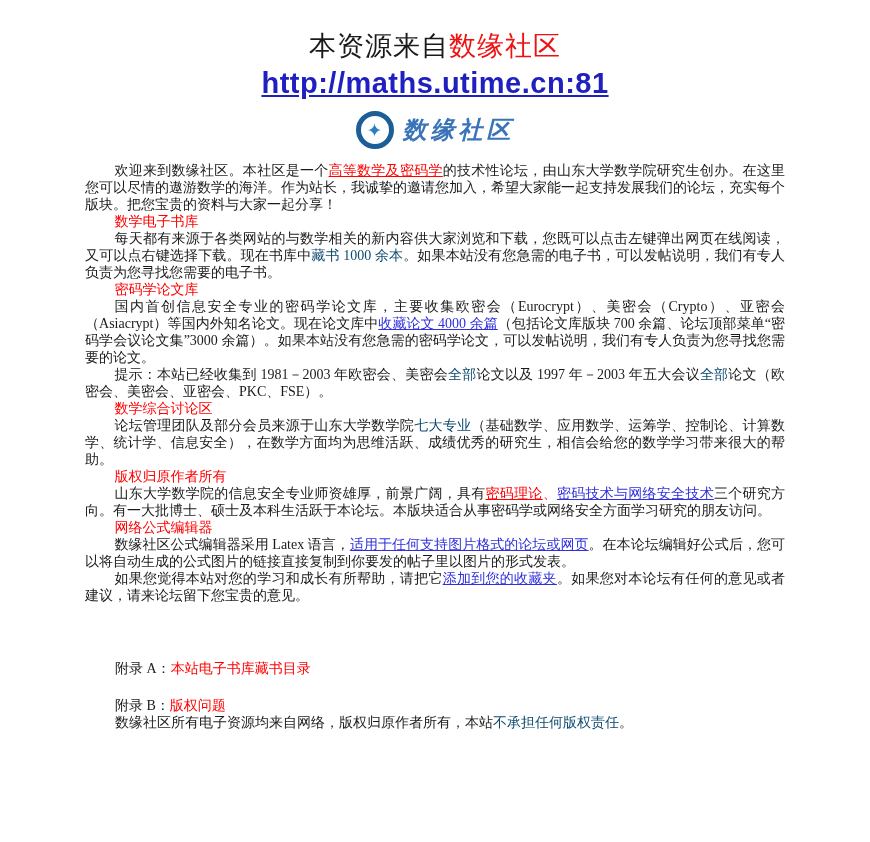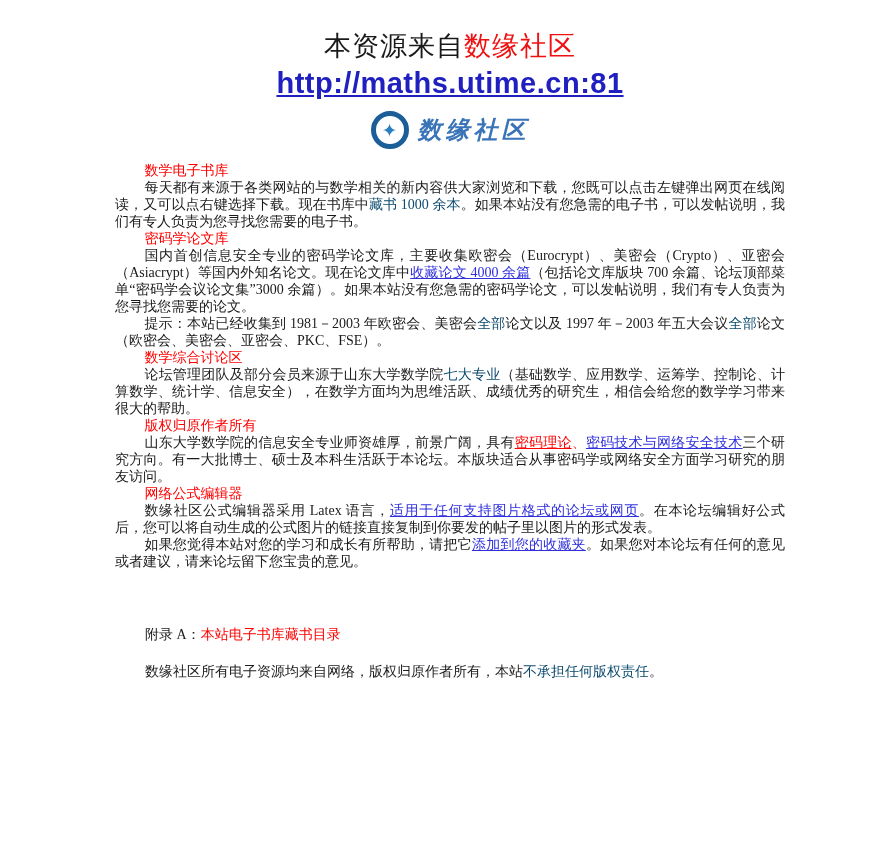--- a/index.html
+++ b/index.html
@@ -1,21 +1,21 @@
 <!DOCTYPE html>
 <html><head>
 <meta charset="utf-8">
 <style>
   html,body{margin:0;padding:0;background:#ffffff;}
   .page{
     width:870px;height:842px;background:#ffffff;overflow:hidden;
     font-family:"Liberation Serif","DejaVu Serif",serif;
     color:#1a1a1a;position:relative;box-sizing:border-box;
   }
-  .content{padding:30px 85px 0 115px;}
+  .content{padding:30px 85px 0 85px;}
   
   .title-line{text-align:center;font-size:27px;line-height:32px;letter-spacing:1px;}
   .title-hl{color:#ee1111;}
   .url-line{text-align:center;margin-top:3px;line-height:36px;}
   .url-link{
     font-family:"Liberation Sans","DejaVu Sans",sans-serif;
     font-weight:bold;font-size:29px;color:#2020c0;
     text-decoration:underline;letter-spacing:0.5px;cursor:pointer;
   }
   .logo-line{display:flex;justify-content:center;align-items:center;gap:9px;margin-top:4px;height:40px;}
@@ -62,20 +62,21 @@
     <div class="url-line">
       <span class="url-link">http://maths.utime.cn:81</span>
     </div>
 
     <div class="logo-line">
       <span class="logo-icon">✦</span>
       <span class="logo-text">数缘社区</span>
     </div>
 
     <div class="doc">
+      <p><span class="seg">欢迎来到数缘社区。本社区是一个</span><span class="seg red-link">高等数学及密码学</span><span class="seg">的技术性论坛，由山东大学数学院研究生创办。在这里您可以尽情的遨游数学的海洋。作为站长，我诚挚的邀请您加入，希望大家能一起支持发展我们的论坛，充实每个版块。把您宝贵的资料与大家一起分享！</span></p>
       <div id="sections">
           <div class="sec">
             <p class="sec-heading">数学电子书库</p>
             <p><span class="seg">每天都有来源于各类网站的与数学相关的新内容供大家浏览和下载，您既可以点击左键弹出网页在线阅读，又可以点右键选择下载。现在书库中</span><span class="seg blue">藏书 1000 余本</span><span class="seg">。如果本站没有您急需的电子书，可以发帖说明，我们有专人负责为您寻找您需要的电子书。</span></p>
           </div>
           <div class="sec">
             <p class="sec-heading">密码学论文库</p>
             <p><span class="seg">国内首创信息安全专业的密码学论文库，主要收集欧密会（Eurocrypt）、美密会（Crypto）、亚密会（Asiacrypt）等国内外知名论文。现在论文库中</span><span class="seg blue-link">收藏论文 4000 余篇</span><span class="seg">（包括论文库版块 700 余篇、论坛顶部菜单“密码学会议论文集”3000 余篇）。如果本站没有您急需的密码学论文，可以发帖说明，我们有专人负责为您寻找您需要的论文。</span></p>
             <p><span class="seg">提示：本站已经收集到 1981－2003 年欧密会、美密会</span><span class="seg blue">全部</span><span class="seg">论文以及 1997 年－2003 年五大会议</span><span class="seg blue">全部</span><span class="seg">论文（欧密会、美密会、亚密会、PKC、FSE）。</span></p>
           </div>
@@ -93,18 +94,19 @@
           </div>
         </div>
       <p class="closing"><span class="seg">如果您觉得本站对您的学习和成长有所帮助，请把它</span><span class="seg blue-link">添加到您的收藏夹</span><span class="seg">。如果您对本论坛有任何的意见或者建议，请来论坛留下您宝贵的意见。</span></p>
     </div>
 
     <div class="appendix">
       <div class="blockA">
         <p class="app-line"><span>附录 A：</span><span class="app-title">本站电子书库藏书目录</span></p>
       </div>
       <div class="blockB">
+        <p class="app-line"><span>附录 B：</span><span class="app-title">版权问题</span></p>
         <p class="app-line"><span class="seg">数缘社区所有电子资源均来自网络，版权归原作者所有，本站</span><span class="seg blue">不承担任何版权责任</span><span class="seg">。</span></p>
       </div>
     </div>
 
   </div>
 </div>
 
 </body></html>

